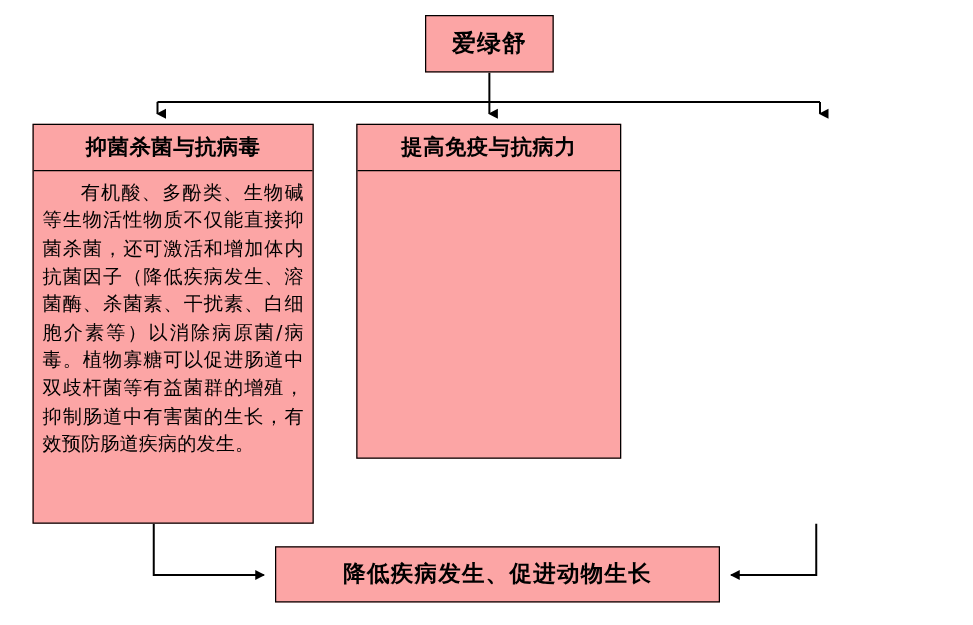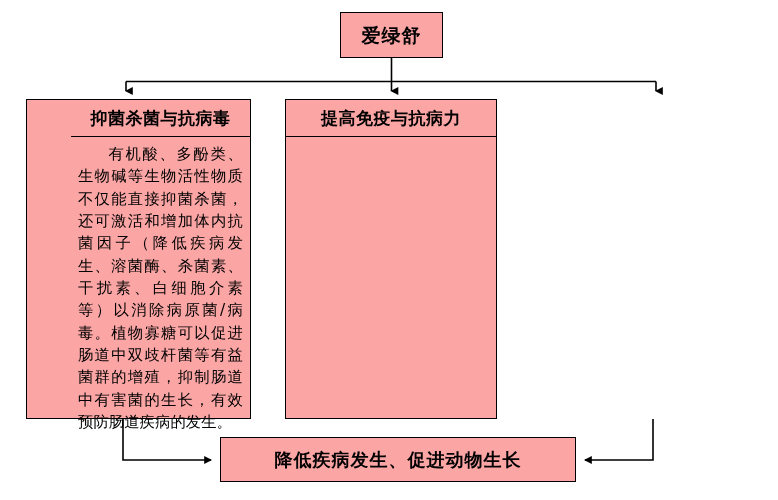--- a/index.html
+++ b/index.html
@@ -47,22 +47,22 @@
     letter-spacing: 1px;
     color: #000;
     line-height: 1;
   }
   
   .branch-box {
     top: 99px;
     display: flex;
     flex-direction: column;
   }
-  #branch-0 { left: 26px;  width: 225px; height: 320px; padding-left: 44px; }
-  #branch-1 { left: 285px; width: 212px; height: 320px; }
+  #branch-0 { left: 26px;  width: 225px; height: 320px; }
+  #branch-1 { left: 285px; width: 212px; height: 268px; }
   #branch-2 { left: 537px; width: 219px; height: 320px; }
 
   .branch-header {
     height: 37px;
     min-height: 37px;
     border-bottom: 1.6px solid #000000;
     display: flex;
     align-items: center;
     justify-content: center;
     box-sizing: border-box;

